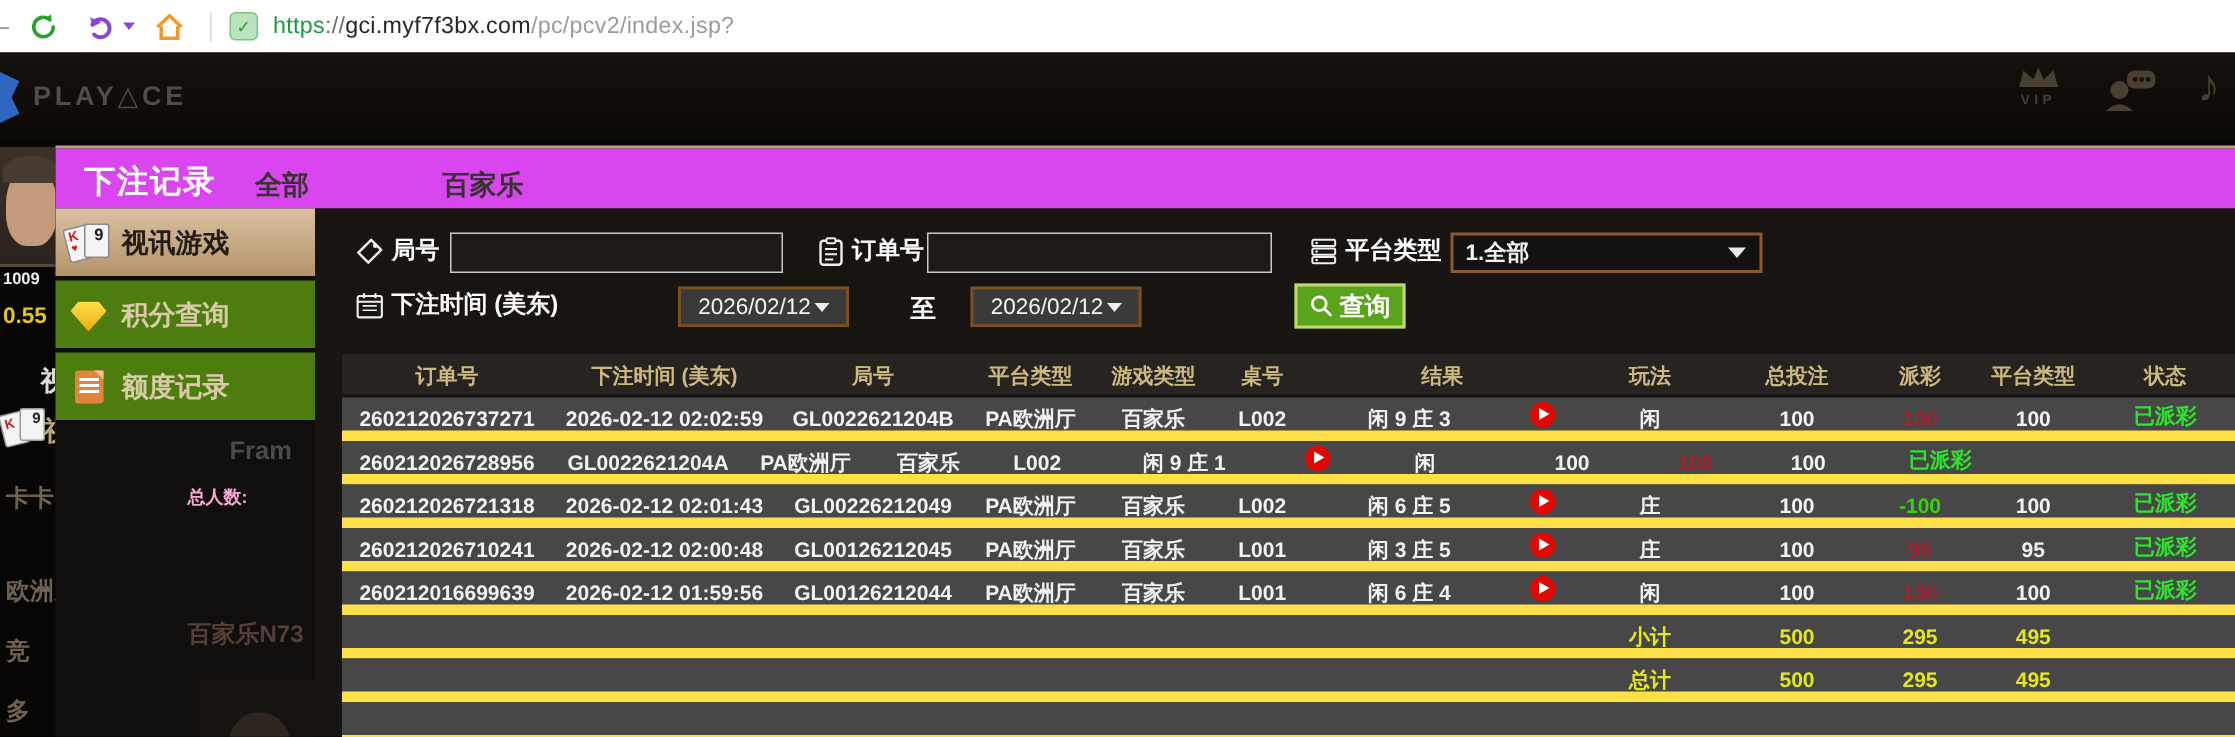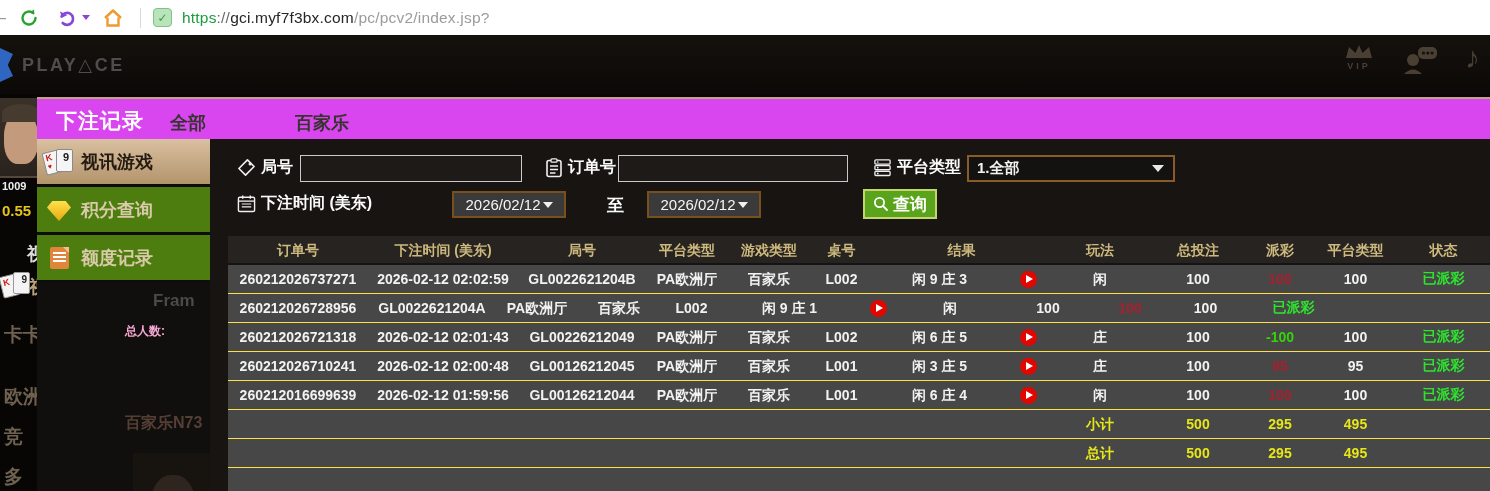--- a/index.html
+++ b/index.html
@@ -47,21 +47,21 @@
   .avatar::after { content:""; position:absolute; left:2px; top:6px; width:38px; height:18px;
     background:#473a2e; border-radius:50% 50% 0 0; }
   .ls-balance { position:absolute; left:2px; top:86px; color:#efefef; font-size:11px; font-weight:700; }
   .ls-odds { position:absolute; left:2px; top:108px; color:#e5c41d; font-size:15px; font-weight:700; }
   .ls-char1 { position:absolute; left:27px; top:148px; color:#ddd; font-size:18px; font-weight:700; }
   .ls-cards { position:absolute; left:1px; top:178px; }
   .mini-card { position:absolute; width:17px; height:22px; background:#f4f4f4; border-radius:2px; border:1px solid #999; }
   .mini-card.back { left:0; top:3px; transform:rotate(-14deg); color:#d01818; font-size:9px; font-weight:700; padding:1px 0 0 2px; }
   .mini-card.front { left:12px; top:0; color:#222; font-size:10px; font-weight:700; text-align:right; padding:1px 2px 0 0; }
   .ls-char2 { position:absolute; left:29px; top:181px; color:#b8a37c; font-size:18px; font-weight:700; }
-  .ls-word { position:absolute; left:4px; color:#6f6150; font-size:19px; font-weight:700; white-space:nowrap; }
+  .ls-word { position:absolute; left:4px; color:#6f6150; font-size:16px; font-weight:700; white-space:nowrap; }
 
   
   .panel { position:absolute; left:37px; top:3px; width:1453px; height:394px;
     border-top:2px solid #c2a47c; background:#0f0d0c; }
   .panel-title-bar { position:relative; height:40px; background:#d946ef; }
   .panel-title { position:absolute; left:19px; top:8px; color:#fdfdfd; font-size:21px; font-weight:700; letter-spacing:1px; }
   .ghost { position:absolute; color:#37342f; font-weight:700; }
   .g-t1 { left:133px; top:12px; font-size:18px; }
   .g-t2 { left:258px; top:12px; font-size:18px; }
 
@@ -113,21 +113,21 @@
   .date-box { position:absolute; height:27px; background:#3a3a3a; border:2px solid #7a4f1e;
     display:flex; align-items:center; justify-content:center; gap:2px; cursor:pointer; }
   .date-box .val { color:#f5f5f5; font-size:15px; }
   .date-box .caret { border-top-color:#f0f0f0; margin:0; border-left-width:5px; border-right-width:5px; border-top-width:6px; }
   .btn-search { position:absolute; height:30px; width:74px; background:#5aa41c; border:2px solid #c4d46e;
     display:flex; align-items:center; justify-content:center; gap:4px; cursor:pointer; }
   .btn-search .lbl { color:#fff; font-size:17px; font-weight:700; }
 
   
   .table { position:absolute; left:18px; top:97px; width:1262px; }
-  .trow { display:flex; height:29px; background:#474747; border-bottom:1px solid #fde047; }
+  .trow { display:flex; height:29px; background:#474747; border-bottom:7px solid #fde047; }
   .trow.head { background:#272320; border-bottom:2px solid #141414; }
   .c { flex:0 0 auto; text-align:center; line-height:28px; font-size:14px; font-weight:700; color:#f2f2f2;
     white-space:nowrap; overflow:hidden; }
   .head .c { color:#cdb97e; }
   .w1{width:140px}.w2{width:150px}.w3{width:128px}.w4{width:82px}.w5{width:82px}.w6{width:63px}
   .w7{width:133px}.w8{width:44px}.w9{width:100px}.w10{width:96px}.w11{width:68px}.w12{width:83px}.w13{width:93px}
   .wh7{width:177px}
   .spacer8{width:822px}
   .pay-pos { color:#a7202e; }
   .pay-neg { color:#35d30b; }

